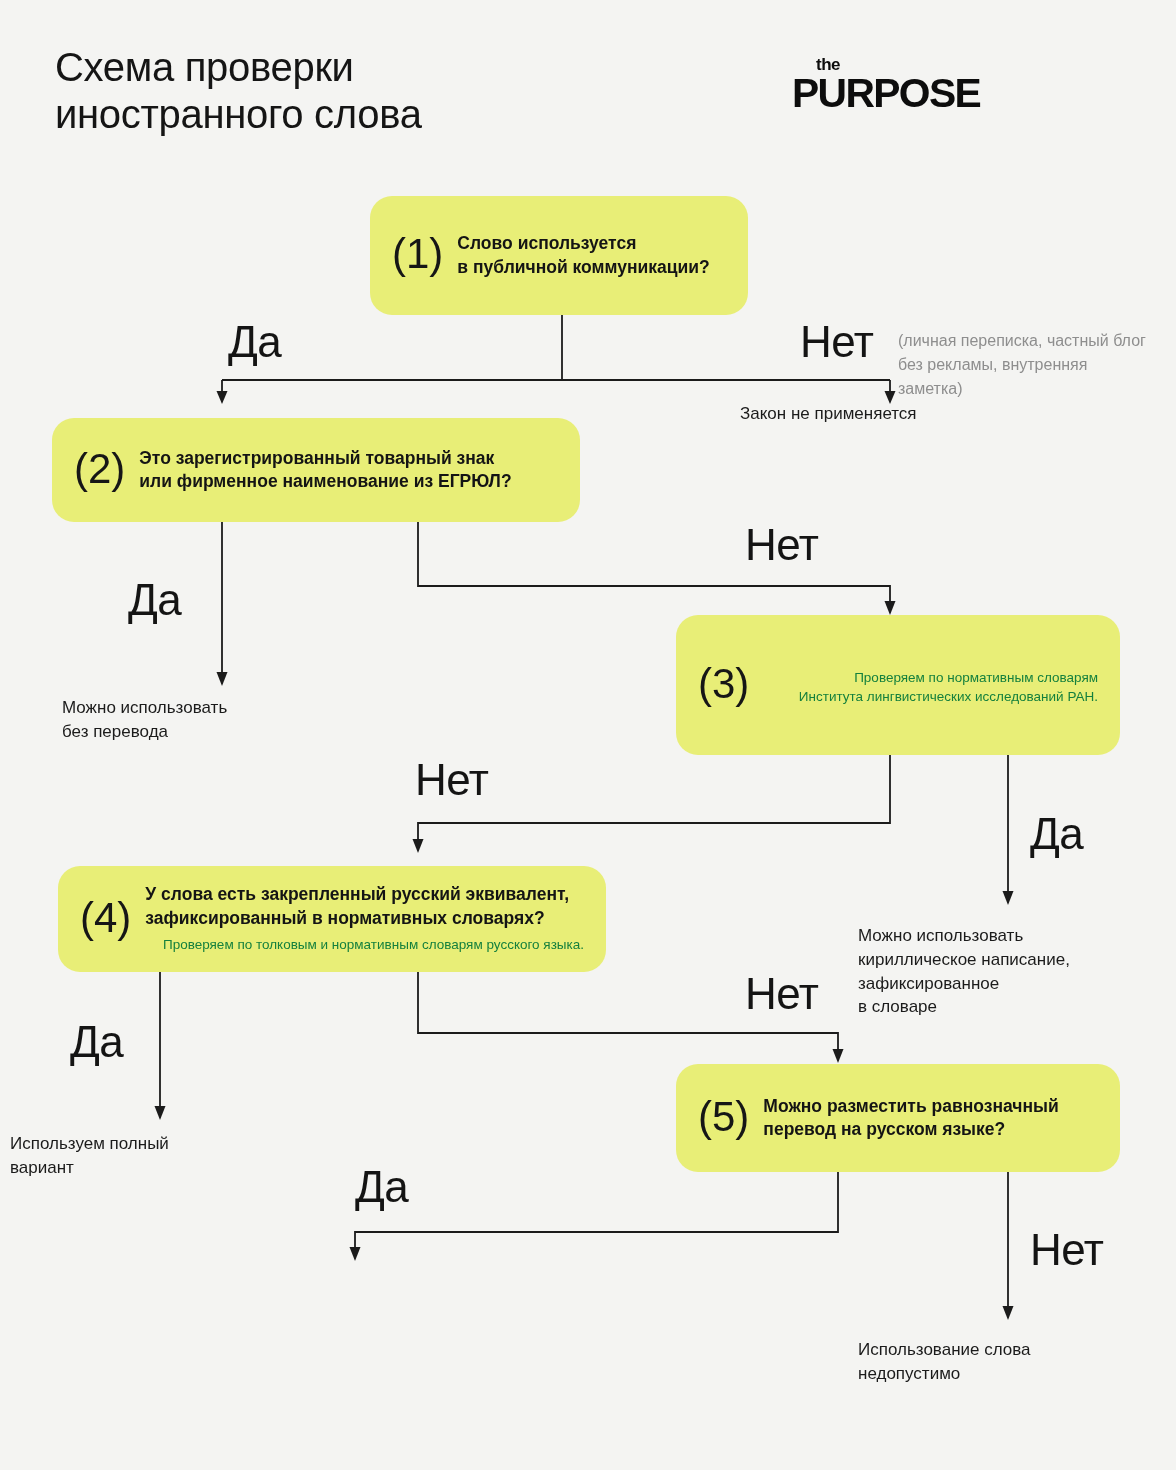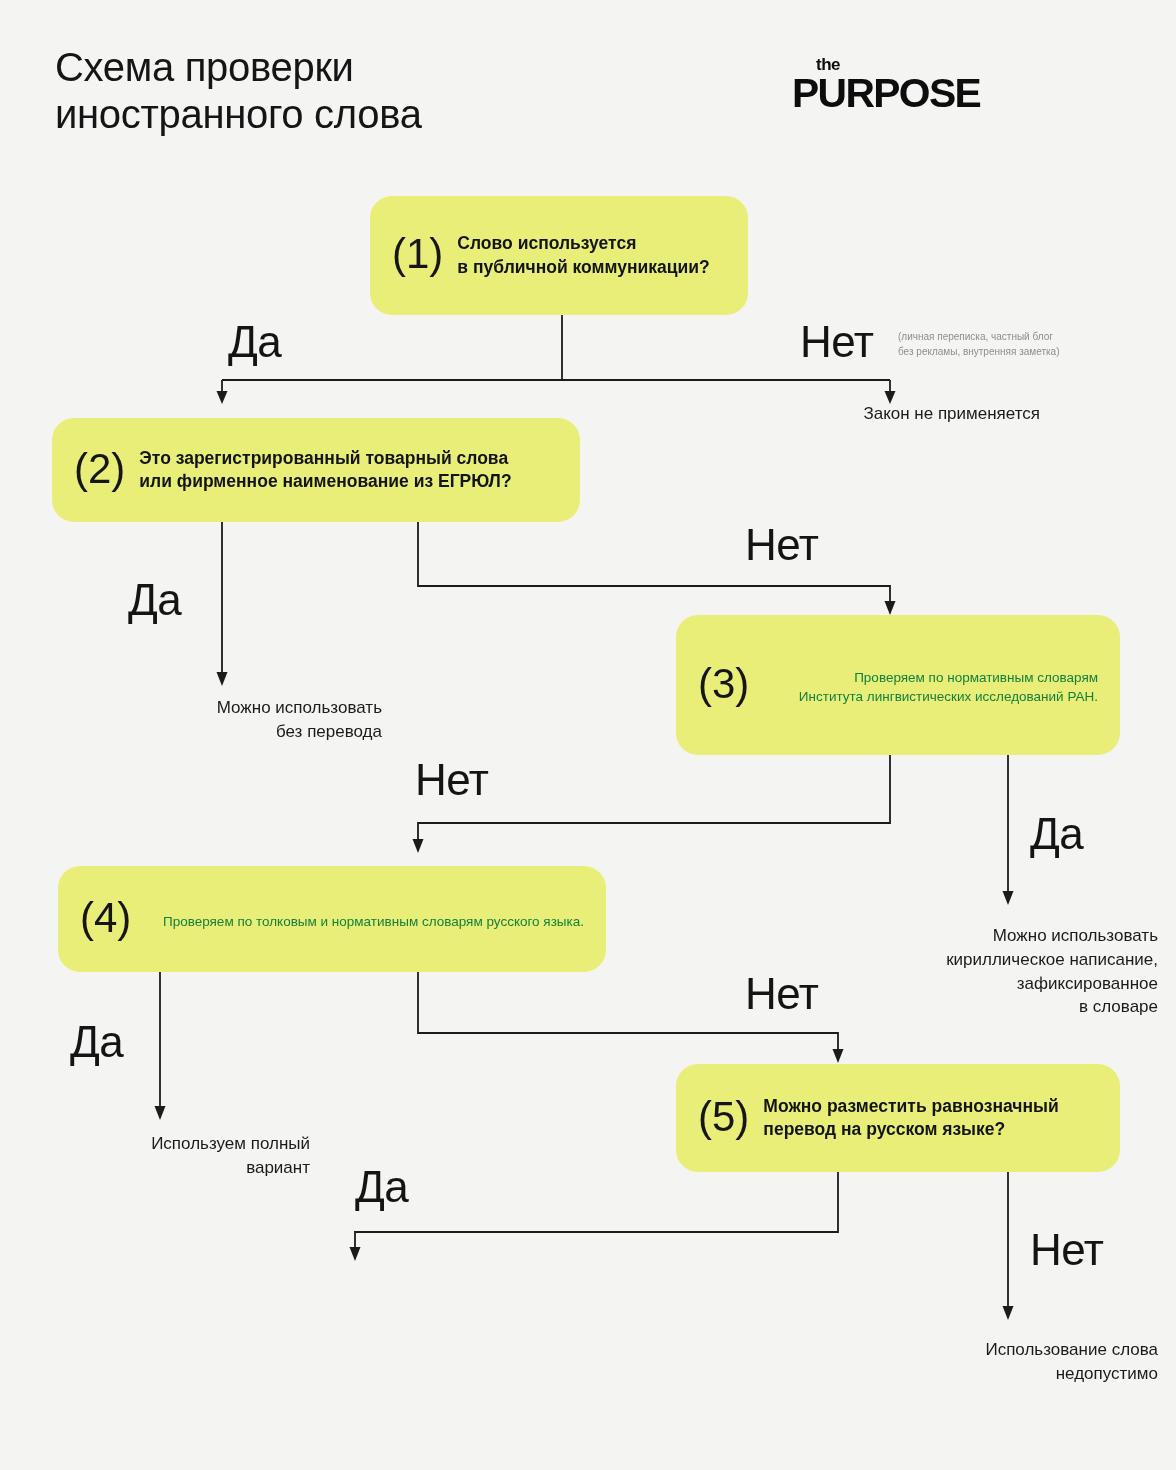--- a/index.html
+++ b/index.html
@@ -79,27 +79,27 @@
   }
 
   
   .branch {
     position:absolute;
     font-size:44px; font-weight:300; line-height:1;
     color:#141414; letter-spacing:-0.5px;
   }
   .branch-note {
     position:absolute;
-    font-size:10px; font-weight:400; line-height:1.5;
+    font-size:16px; font-weight:400; line-height:1.5;
     color:#8e8e8e; white-space:pre-line;
   }
   .result {
     position:absolute;
     font-size:17px; font-weight:400; line-height:1.4;
-    color:#1b1b1b; text-align:right; white-space:pre-line;
+    color:#1b1b1b; text-align:left; white-space:pre-line;
   }
 
   
   #wires {
     position:absolute; left:0; top:0;
     width:1176px; height:1470px;
     pointer-events:none;
   }
   #wires path, #wires line { stroke:#1b1b1b; stroke-width:1.8; fill:none; }
   #wires .head { fill:#1b1b1b; stroke:none; }
@@ -164,21 +164,21 @@
   <div class="branch" style="left:228px; top:320px;">Да</div>
   <div class="branch" style="left:800px; top:320px;">Нет</div>
   <div class="branch-note" style="left:898px; top:329px; width:250px;">(личная переписка, частный блог
 без рекламы, внутренняя заметка)</div>
 
   <div class="result" style="left:740px; top:402px; width:300px;">Закон не применяется</div>
 
   <div class="qbox" style="left:52px; top:418px; width:528px; height:104px;">
     <div class="qnum">(2)</div>
     <div class="qbody">
-      <div class="qtext">Это зарегистрированный товарный слова
+      <div class="qtext">Это зарегистрированный товарный знак
 или фирменное наименование из ЕГРЮЛ?</div>
     </div>
   </div>
 
   <div class="branch" style="left:128px; top:578px;">Да</div>
   <div class="branch" style="left:745px; top:523px;">Нет</div>
 
   <div class="result" style="left:62px; top:696px; width:320px;">Можно использовать
 без перевода</div>
 
@@ -194,20 +194,22 @@
   <div class="branch" style="left:1030px; top:812px;">Да</div>
 
   <div class="result" style="left:858px; top:924px; width:300px;">Можно использовать
 кириллическое написание,
 зафиксированное
 в словаре</div>
 
   <div class="qbox" style="left:58px; top:866px; width:548px; height:106px;">
     <div class="qnum">(4)</div>
     <div class="qbody">
+      <div class="qtext">У слова есть закрепленный русский эквивалент,
+зафиксированный в нормативных словарях?</div>
       <div class="qsub">Проверяем по толковым и нормативным словарям русского языка.</div>
     </div>
   </div>
 
   <div class="branch" style="left:70px; top:1020px;">Да</div>
   <div class="branch" style="left:745px; top:972px;">Нет</div>
 
   <div class="result" style="left:10px; top:1132px; width:300px;">Используем полный
 вариант</div>
 

